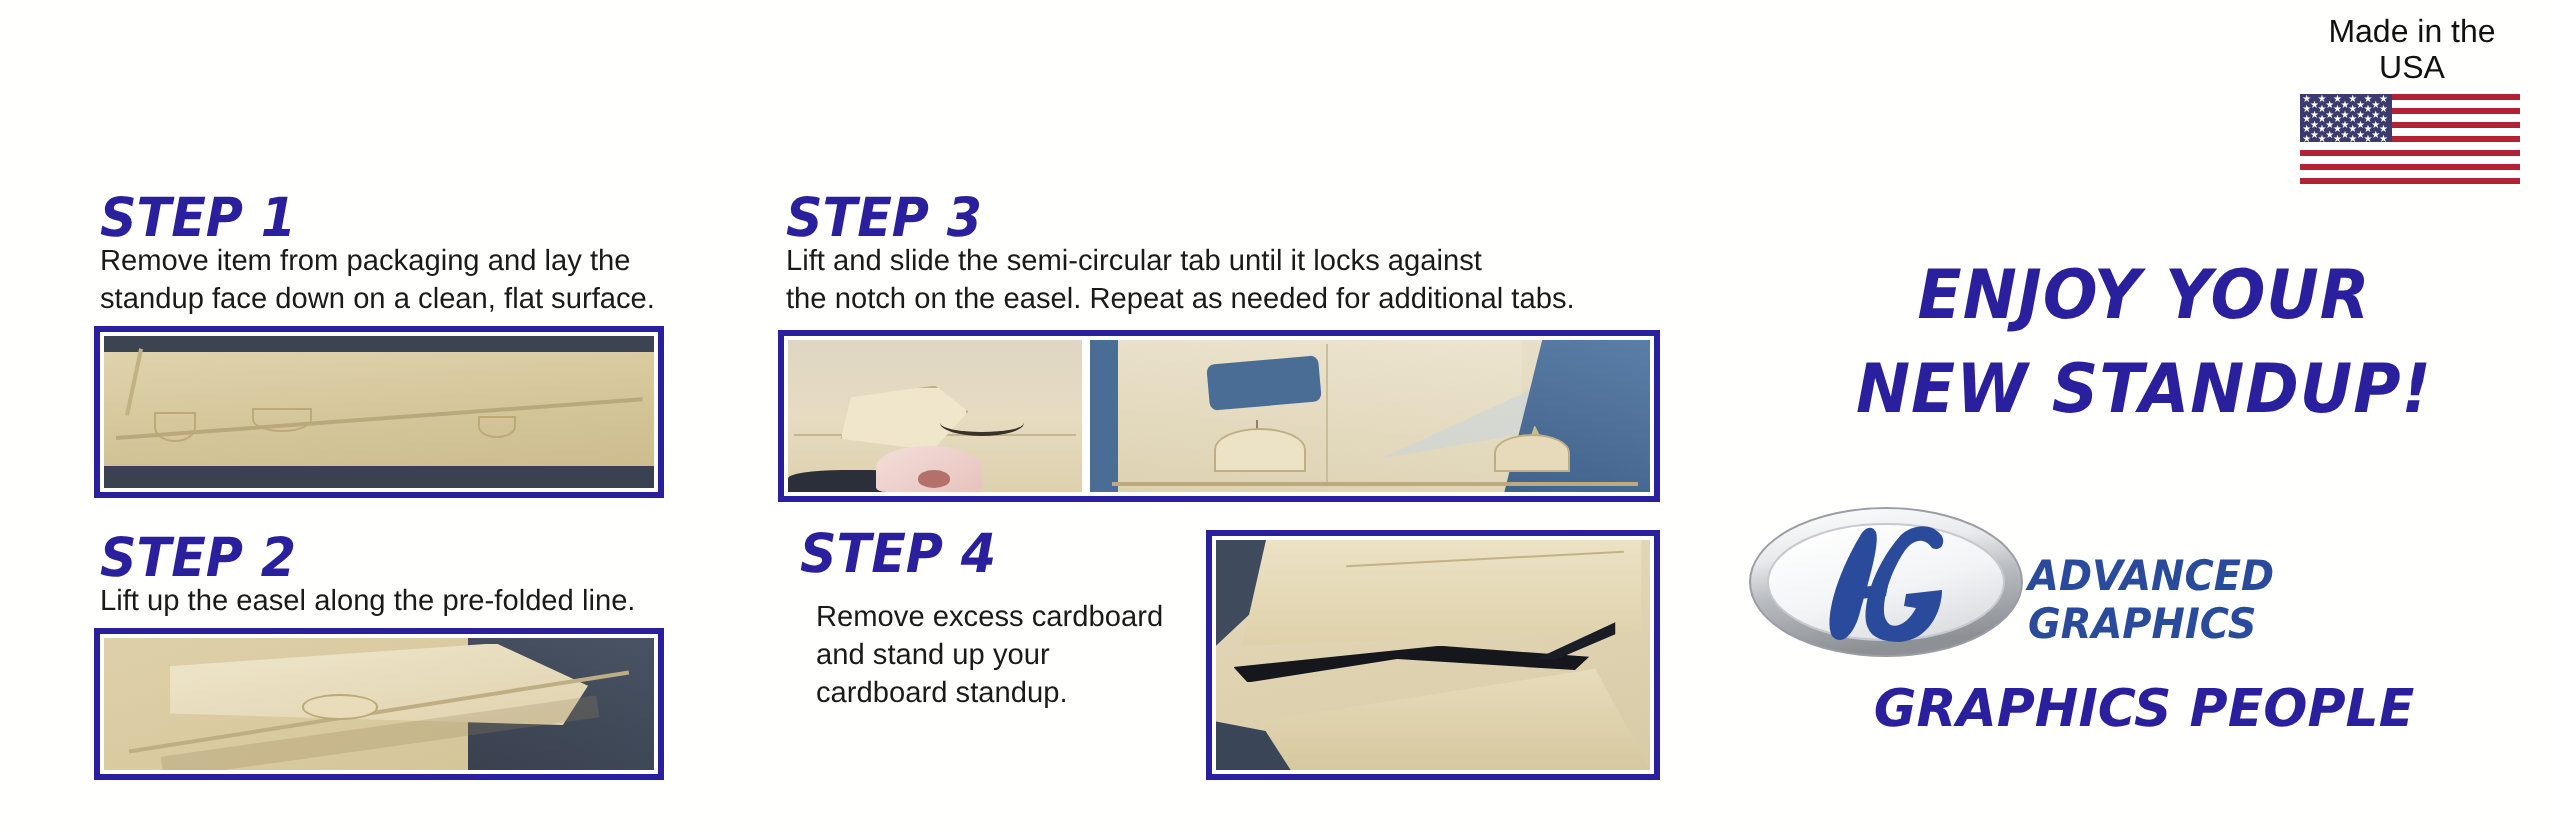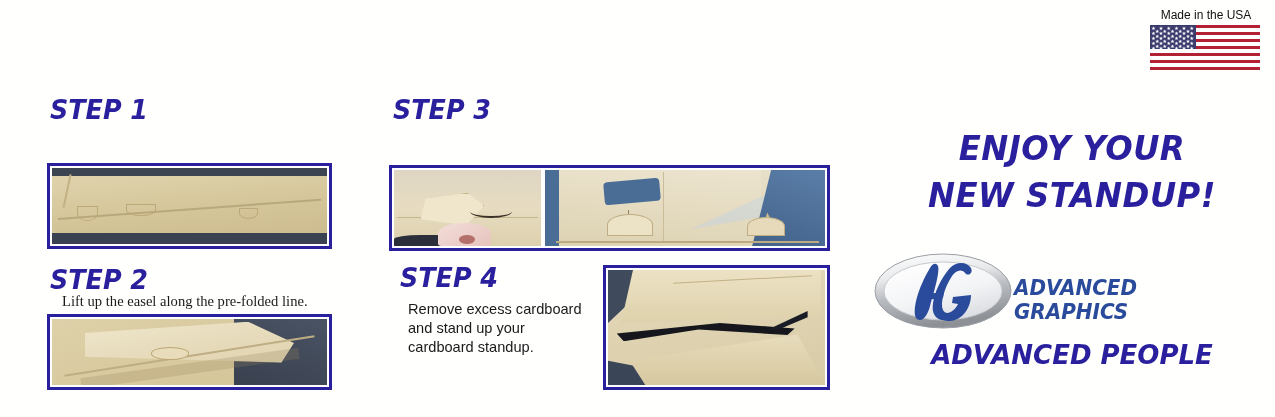--- a/index.html
+++ b/index.html
@@ -40,21 +40,21 @@
   }
   .t-howto { font-size: 34px; position: absolute; left: 0px;   top: 20px; }
   .t-setup { font-size: 55px; position: absolute; left: 138px; top: 2px;  }
   .t-your  { font-size: 33px; position: absolute; left: 402px; top: 19px; }
   .t-stand { font-size: 72px; position: absolute; left: 510px; top: -10px; }
 
   
   .usa-block { position: absolute; left: 1150px; top: 8px; width: 112px; }
   .usa-label {
     font-family: "Liberation Sans", sans-serif;
-    font-size: 12px;
+    font-size: 16px;
     color: #111111;
     text-align: center;
     letter-spacing: 0px;
     margin-bottom: 3px;
   }
   .flag {
     position: relative;
     width: 110px;
     height: 45px;
     background: #ffffff;
@@ -282,47 +282,51 @@
           <div class="star-row" style="top: 11.4px;">★ ★ ★ ★ ★ ★</div>
           <div class="star-row" style="top: 13.9px;">★ ★ ★ ★ ★</div>
           <div class="star-row" style="top: 16.4px;">★ ★ ★ ★ ★ ★</div>
           <div class="star-row" style="top: 18.9px;">★ ★ ★ ★ ★</div>
           <div class="star-row" style="top: 21.4px;">★ ★ ★ ★ ★ ★</div>
         </div>
     </div>
   </div>
 
   <div class="step-head" style="left:50px; top:94px;">STEP 1</div>
+  <div class="step-body" style="left:50px; top:122px; width:300px;">Remove item from packaging and lay the
+standup face down on a clean, flat surface.</div>
   <div class="frame" style="left:47px; top:163px; width:285px; height:86px;">
     <div class="photo p1">
       <div class="floor-top"></div>
         <div class="board"></div>
       <div class="edgeL"></div>
       <div class="fold"></div>
       <div class="tabA"></div>
         <div class="tabB"></div>
         <div class="tabC"></div>
       <div class="floor-bot"></div>
     </div>
   </div>
 
   <div class="step-head" style="left:50px; top:264px;">STEP 2</div>
-  <div class="step-body" style="left:62px; top:292px; width:300px;font-family:Liberation Serif, serif;">Lift up the easel along the pre-folded line.</div>
+  <div class="step-body" style="left:50px; top:292px; width:300px;">Lift up the easel along the pre-folded line.</div>
   <div class="frame" style="left:47px; top:314px; width:285px; height:76px;">
     <div class="photo p2">
       <div class="bg"></div>
         <div class="floor"></div>
       <div class="easel"></div>
         <div class="shadow"></div>
       <div class="fold"></div>
         <div class="tab"></div>
     </div>
   </div>
 
   <div class="step-head" style="left:393px; top:94px;">STEP 3</div>
+  <div class="step-body" style="left:393px; top:122px; width:440px;">Lift and slide the semi-circular tab until it locks against
+the notch on the easel.  Repeat as needed for additional tabs.</div>
   <div class="frame" style="left:389px; top:165px; width:441px; height:86px;">
     <div class="photo p3a">
       <div class="bg"></div>
         <div class="line"></div>
       <div class="tab"></div>
         <div class="slot"></div>
       <div class="dark"></div>
         <div class="hand"></div>
         <div class="nail"></div>
     </div>
@@ -382,15 +386,15 @@
       <g fill="#2a4b9b">
         <path d="M44 70 C40 62 46 40 58 20 C60 16 64 14 66 18 C68 24 62 44 58 58 C56 66 52 72 48 72 C46 72 45 71 44 70 Z
                  M55 46 L72 44 L71 50 L54 52 Z"></path>
         <path d="M62 66 C58 58 64 36 78 20 C84 14 94 13 99 20 C101 24 98 28 94 26 C90 20 84 22 80 28
                  C72 40 68 56 71 62 C74 68 82 64 86 56 L80 55 L81 49 L99 47 C99 58 92 72 78 73 C70 73 64 71 62 66 Z"></path>
       </g>
     </svg>
     <div class="brand-name">ADVANCED GRAPHICS</div>
   </div>
 
-  <div class="tagline">ADVANCED PEOPLE</div>
+  <div class="tagline">GRAPHICS PEOPLE</div>
 
 </div>
 
 </body></html>

